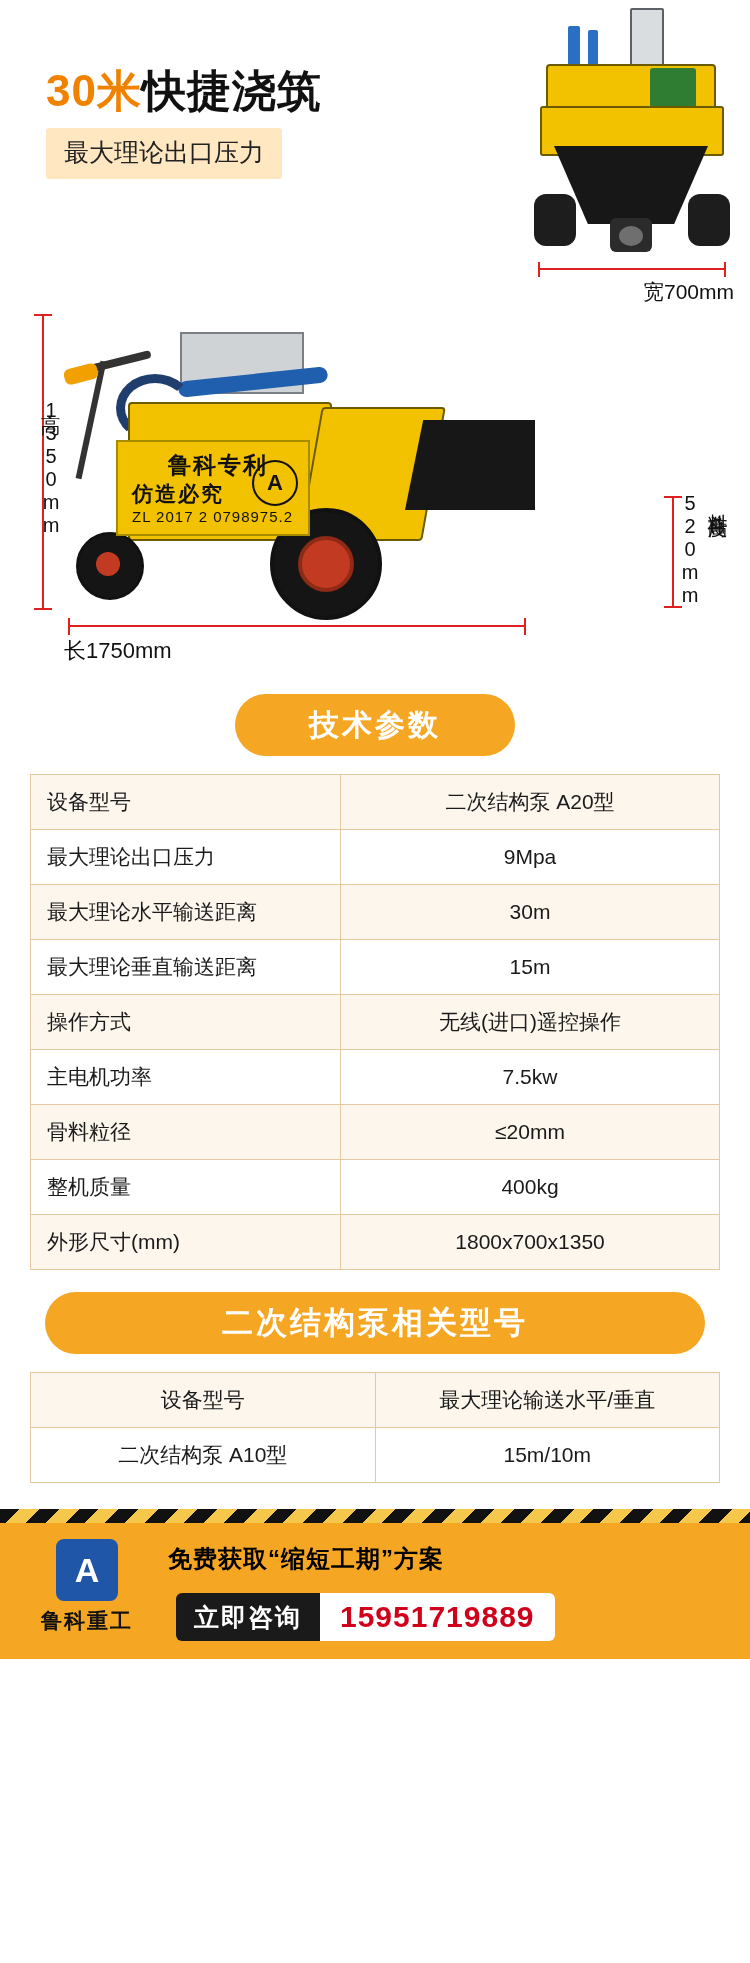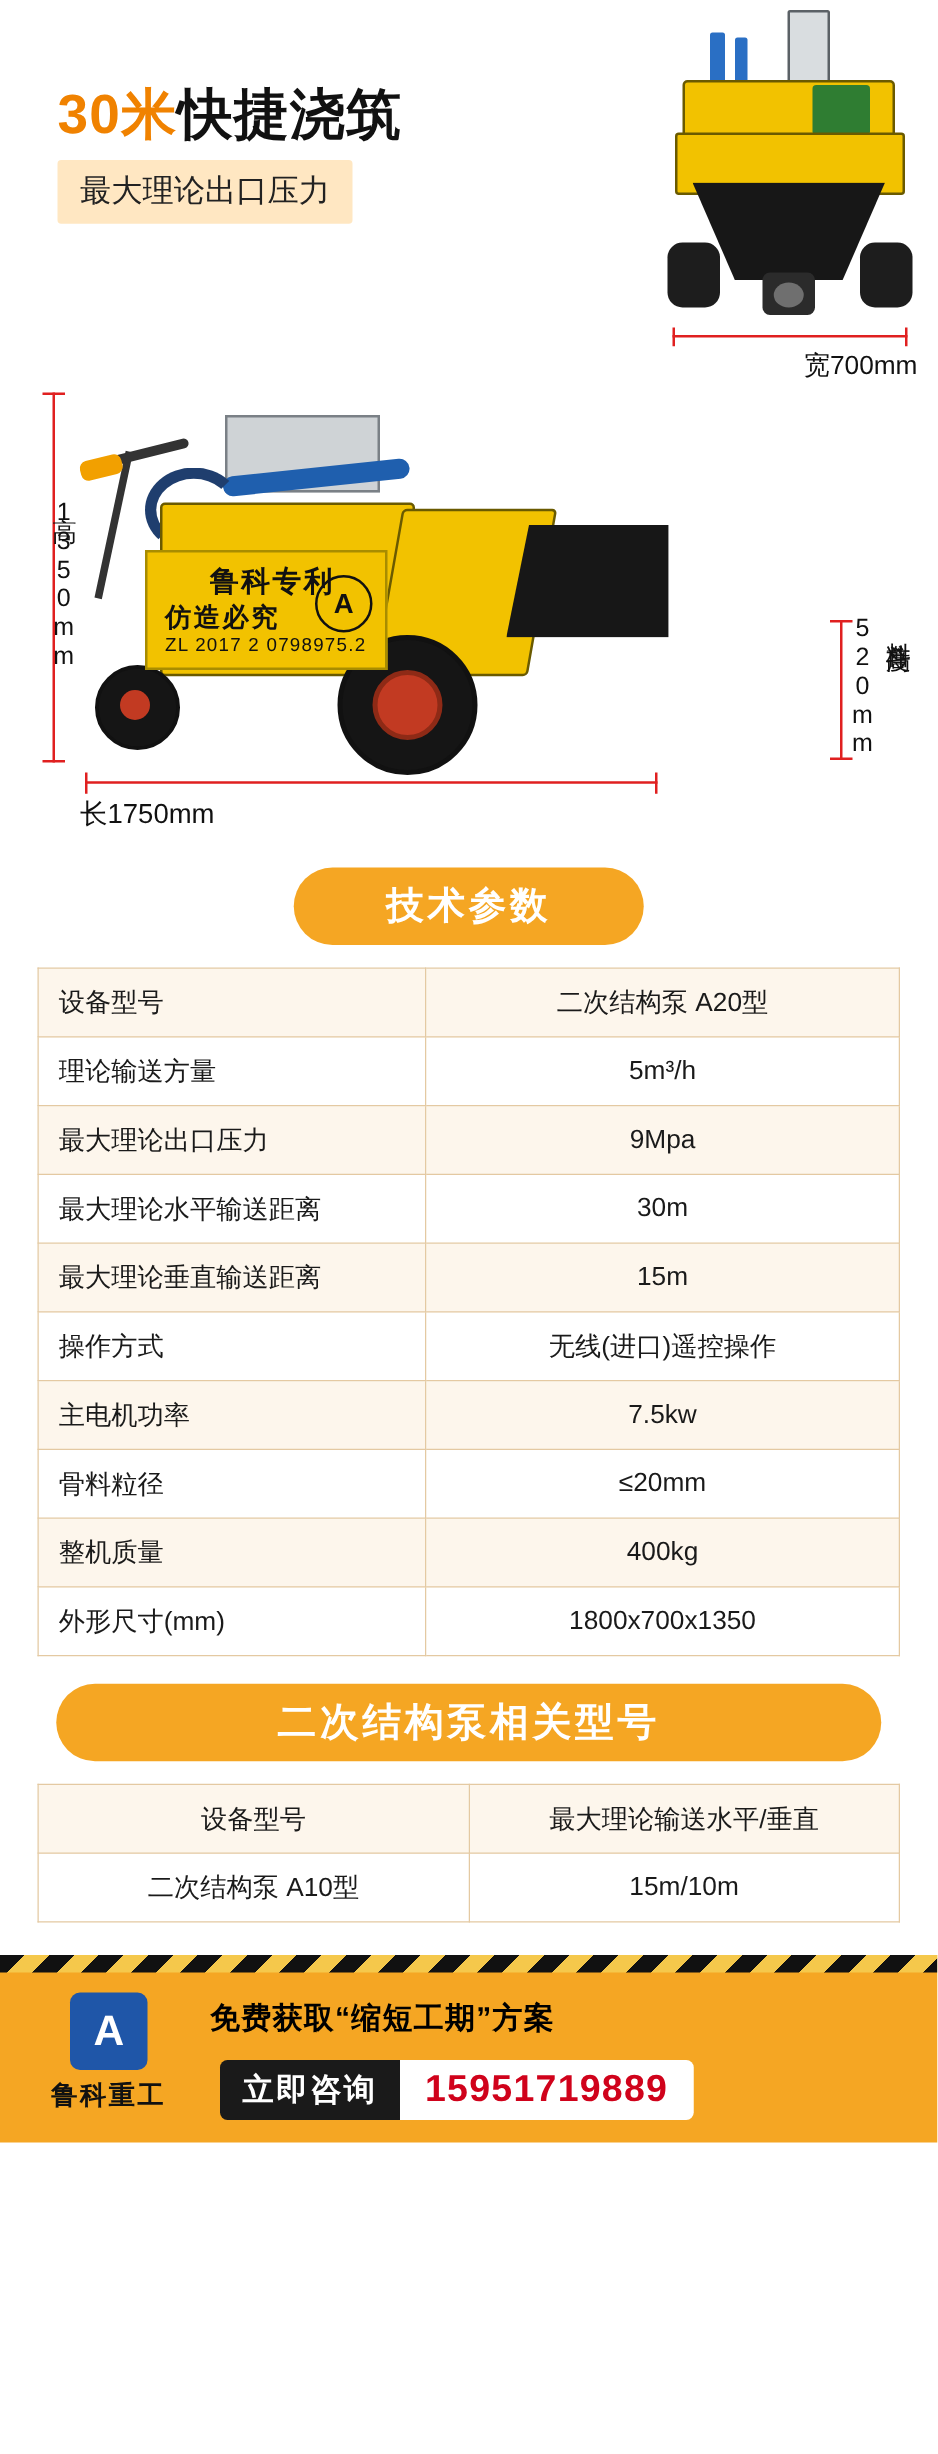--- a/index.html
+++ b/index.html
@@ -704,24 +704,20 @@
 
   <div class="pill spec">技术参数</div>
 
   <table class="spec-table">
     <tbody>
       <tr>
         <td class="k">设备型号</td>
         <td class="v">二次结构泵 A20型</td>
       </tr>
       <tr>
-        <td class="k">理论输送方量</td>
-        <td class="v">5m³/h</td>
-      </tr>
-      <tr>
         <td class="k">最大理论出口压力</td>
         <td class="v">9Mpa</td>
       </tr>
       <tr>
         <td class="k">最大理论水平输送距离</td>
         <td class="v">30m</td>
       </tr>
       <tr>
         <td class="k">最大理论垂直输送距离</td>
         <td class="v">15m</td>

